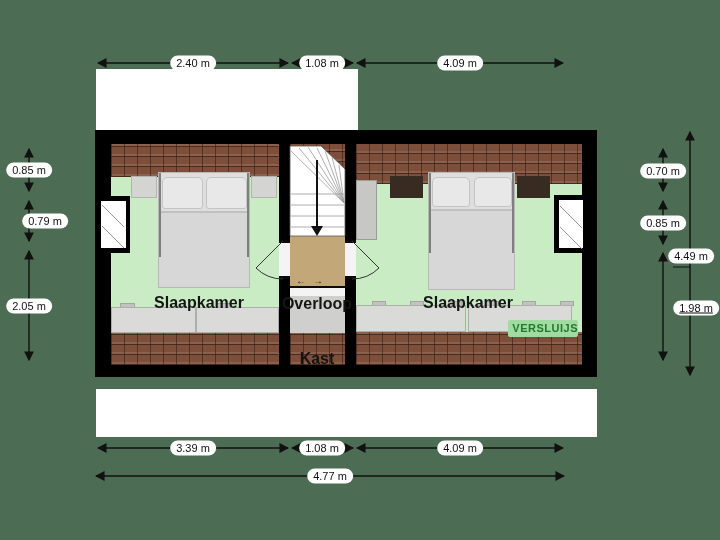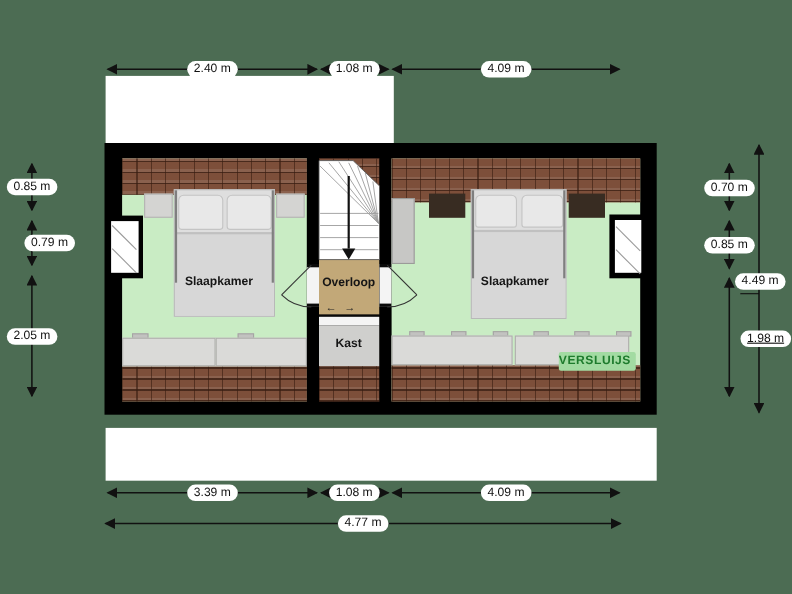--- a/index.html
+++ b/index.html
@@ -26,25 +26,25 @@
   .bed{background:#dedede;border:1px solid #b8b8b8;box-sizing:border-box;}
   .pillow{position:absolute;background:#e8e8e8;border:1px solid #c4c4c4;border-radius:5px 5px 3px 3px;box-sizing:border-box;}
   .duvet{position:absolute;background:#d7d7d7;border-top:2px solid #c0c0c0;box-sizing:border-box;}
   .bedrail{position:absolute;background:#7f7f7f;}
   .window-frame{background:#000;}
   .window-glass{position:absolute;background:#fff;}
   .doorgap{background:#f4f4f4;border-top:3px solid #0a0a0a;border-bottom:3px solid #0a0a0a;box-sizing:border-box;}
   .trac7{background:#f4f4f4;}
 
   
-  .room-label{position:absolute;transform:translate(-50%,-50%);font-size:11px;font-weight:600;color:#151515;white-space:nowrap;}
+  .room-label{position:absolute;transform:translate(-50%,-50%);font-size:16px;font-weight:600;color:#151515;white-space:nowrap;margin-top:47px;}
   .dlabel{position:absolute;transform:translate(-50%,-50%);background:#fff;color:#111;
           font-size:11px;line-height:13px;padding:1px 6px;border-radius:8px;white-space:nowrap;}
   .brand{position:absolute;background:#a2dba2;color:#1e7b2d;font-size:11px;font-weight:700;
-         letter-spacing:.5px;text-align:left;line-height:17px;border-radius:2px;}
+         letter-spacing:.5px;text-align:right;line-height:17px;border-radius:2px;}
   .disclaimer{position:absolute;color:#000;font-size:11px;font-weight:700;line-height:13px;white-space:nowrap;}
   .white-patch{position:absolute;background:#fff;}
   .slide-arrow{position:absolute;font-size:10px;color:#222;line-height:10px;}
   svg.overlay{position:absolute;left:0;top:0;pointer-events:none;}
 </style>
 </head>
 <body>
 
 <div class="canvas">
 

